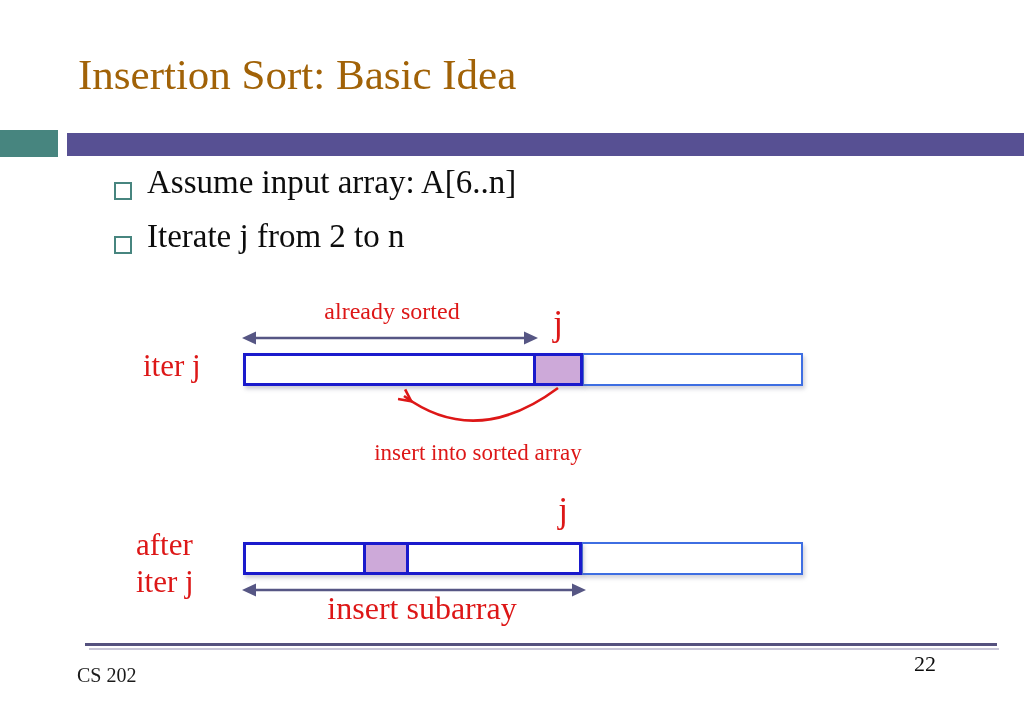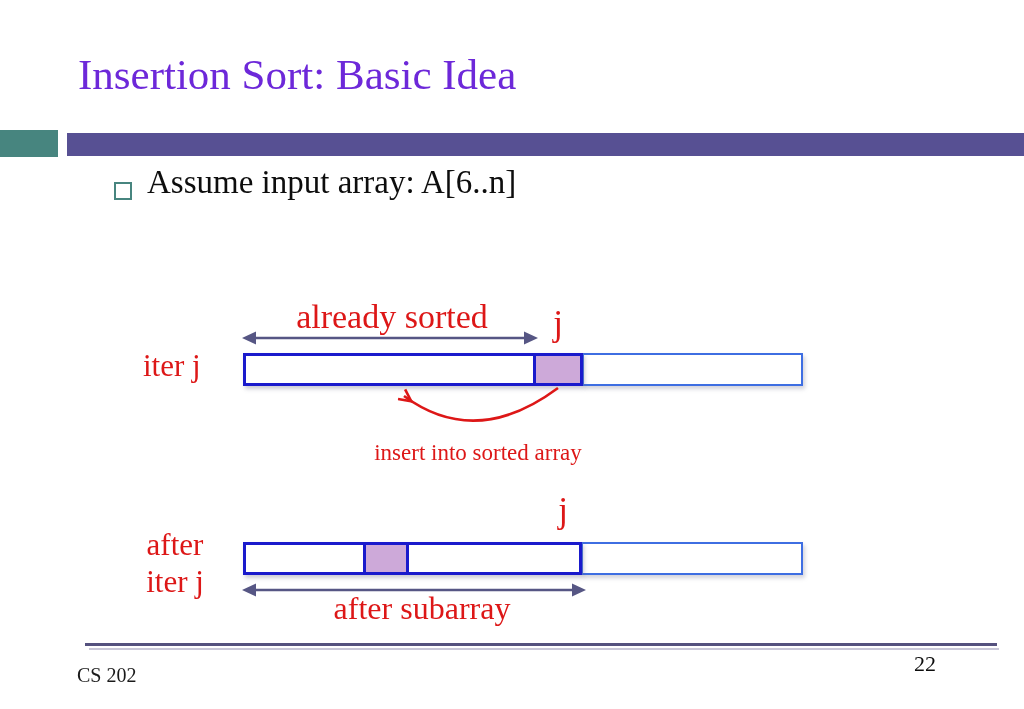--- a/index.html
+++ b/index.html
@@ -1,42 +1,42 @@
 <!DOCTYPE html>
 <html><head>
 <meta charset="utf-8">
 <style>
   html,body{margin:0;padding:0;background:#ffffff;}
   .slide{position:relative;width:1024px;height:709px;background:#ffffff;
          font-family:"Liberation Serif",serif;overflow:hidden;}
 
   
-  .title{position:absolute;left:78px;top:50px;font-size:43px;color:#6d28d9;
+  .title{position:absolute;left:78px;top:50px;font-size:43px;color:#a16207;
          white-space:nowrap;}
 
   
   .bar-teal{position:absolute;left:0;top:130px;width:58px;height:27px;background:#47857f;}
   .bar-purple{position:absolute;left:67px;top:133px;width:957px;height:23px;background:#575093;}
 
   
   .bullet-row{position:absolute;left:114px;display:flex;align-items:flex-start;}
   .bullet-row.r1{top:164px;}
   .bullet-row.r2{top:218px;}
   .bullet-sq{width:14px;height:14px;border:2px solid #47857f;margin-top:18px;
              margin-right:15px;background:#fff;flex:none;}
   .bullet-text{font-size:33px;color:#0d0d0d;white-space:nowrap;}
 
   
   .lbl{position:absolute;color:#dd1717;white-space:nowrap;}
-  .lbl-already{left:252px;top:298px;width:280px;text-align:center;font-size:34px;}
+  .lbl-already{left:252px;top:298px;width:280px;text-align:center;font-size:24px;}
   .lbl-j1{left:536px;top:304px;width:44px;text-align:center;font-size:35px;}
   .lbl-iterj{left:143px;top:348px;font-size:31px;}
   .lbl-insert{left:330px;top:440px;width:296px;text-align:center;font-size:23px;}
   .lbl-j2{left:541px;top:491px;width:44px;text-align:center;font-size:35px;}
-  .lbl-after{left:136px;top:526px;width:78px;text-align:center;font-size:31px;line-height:37px;}
+  .lbl-after{left:136px;top:526px;width:78px;font-size:31px;line-height:37px;}
   .lbl-sorted-sub{left:282px;top:590px;width:280px;text-align:center;font-size:32px;}
 
   
   .rect{position:absolute;box-sizing:border-box;background:#ffffff;}
   .rect.dark{border:3px solid #1a1acc;box-shadow:2px 3px 4px rgba(110,110,135,.35);}
   .rect.light{border:2px solid #3e6ee2;box-shadow:2px 3px 4px rgba(110,110,135,.30);}
   .rect.cell{background:#cda9d9;border:3px solid #1a1acc;box-shadow:none;}
   .a1-dark{left:243px;top:353px;width:340px;height:33px;}
   .a1-light{left:582px;top:353px;width:221px;height:33px;}
   .a1-cell{left:533px;top:353px;width:50px;height:33px;}
@@ -59,20 +59,24 @@
 <div class="slide">
 
   <div class="title">Insertion Sort: Basic Idea</div>
 
   <div class="bar-teal"></div>
   <div class="bar-purple"></div>
 
   <div class="bullet-row r1">
     <span class="bullet-sq"></span>
     <span class="bullet-text">Assume input array: A[6..n]</span>
+  </div>
+  <div class="bullet-row r2">
+    <span class="bullet-sq"></span>
+    <span class="bullet-text">Iterate j from 2 to n</span>
   </div>
 
   <div class="lbl lbl-already">already sorted</div>
   <div class="lbl lbl-j1">j</div>
   <div class="lbl lbl-iterj">iter j</div>
 
   <svg class="arrow-svg" style="left:241px;top:329px;" width="298" height="18">
     <line x1="12" y1="9" x2="286" y2="9" stroke="#565684" stroke-width="2.6"></line>
     <polygon points="1,9 15,2.5 15,15.5" fill="#565684"></polygon>
     <polygon points="297,9 283,2.5 283,15.5" fill="#565684"></polygon>
@@ -102,20 +106,20 @@
   <div class="rect light a2-light"></div>
   <div class="rect dark a2-dark"></div>
   <div class="rect cell a2-cell"></div>
 
   <svg class="arrow-svg" style="left:241px;top:581px;" width="346" height="18">
     <line x1="12" y1="9" x2="334" y2="9" stroke="#565684" stroke-width="2.6"></line>
     <polygon points="1,9 15,2.5 15,15.5" fill="#565684"></polygon>
     <polygon points="345,9 331,2.5 331,15.5" fill="#565684"></polygon>
   </svg>
 
-  <div class="lbl lbl-sorted-sub">after subarray</div>
+  <div class="lbl lbl-sorted-sub">insert subarray</div>
 
   <div class="footer-line"></div>
   <div class="footer-line-shadow"></div>
   <div class="footer-course">CS 202</div>
   <div class="footer-page">22</div>
 
 </div>
 
 </body></html>

